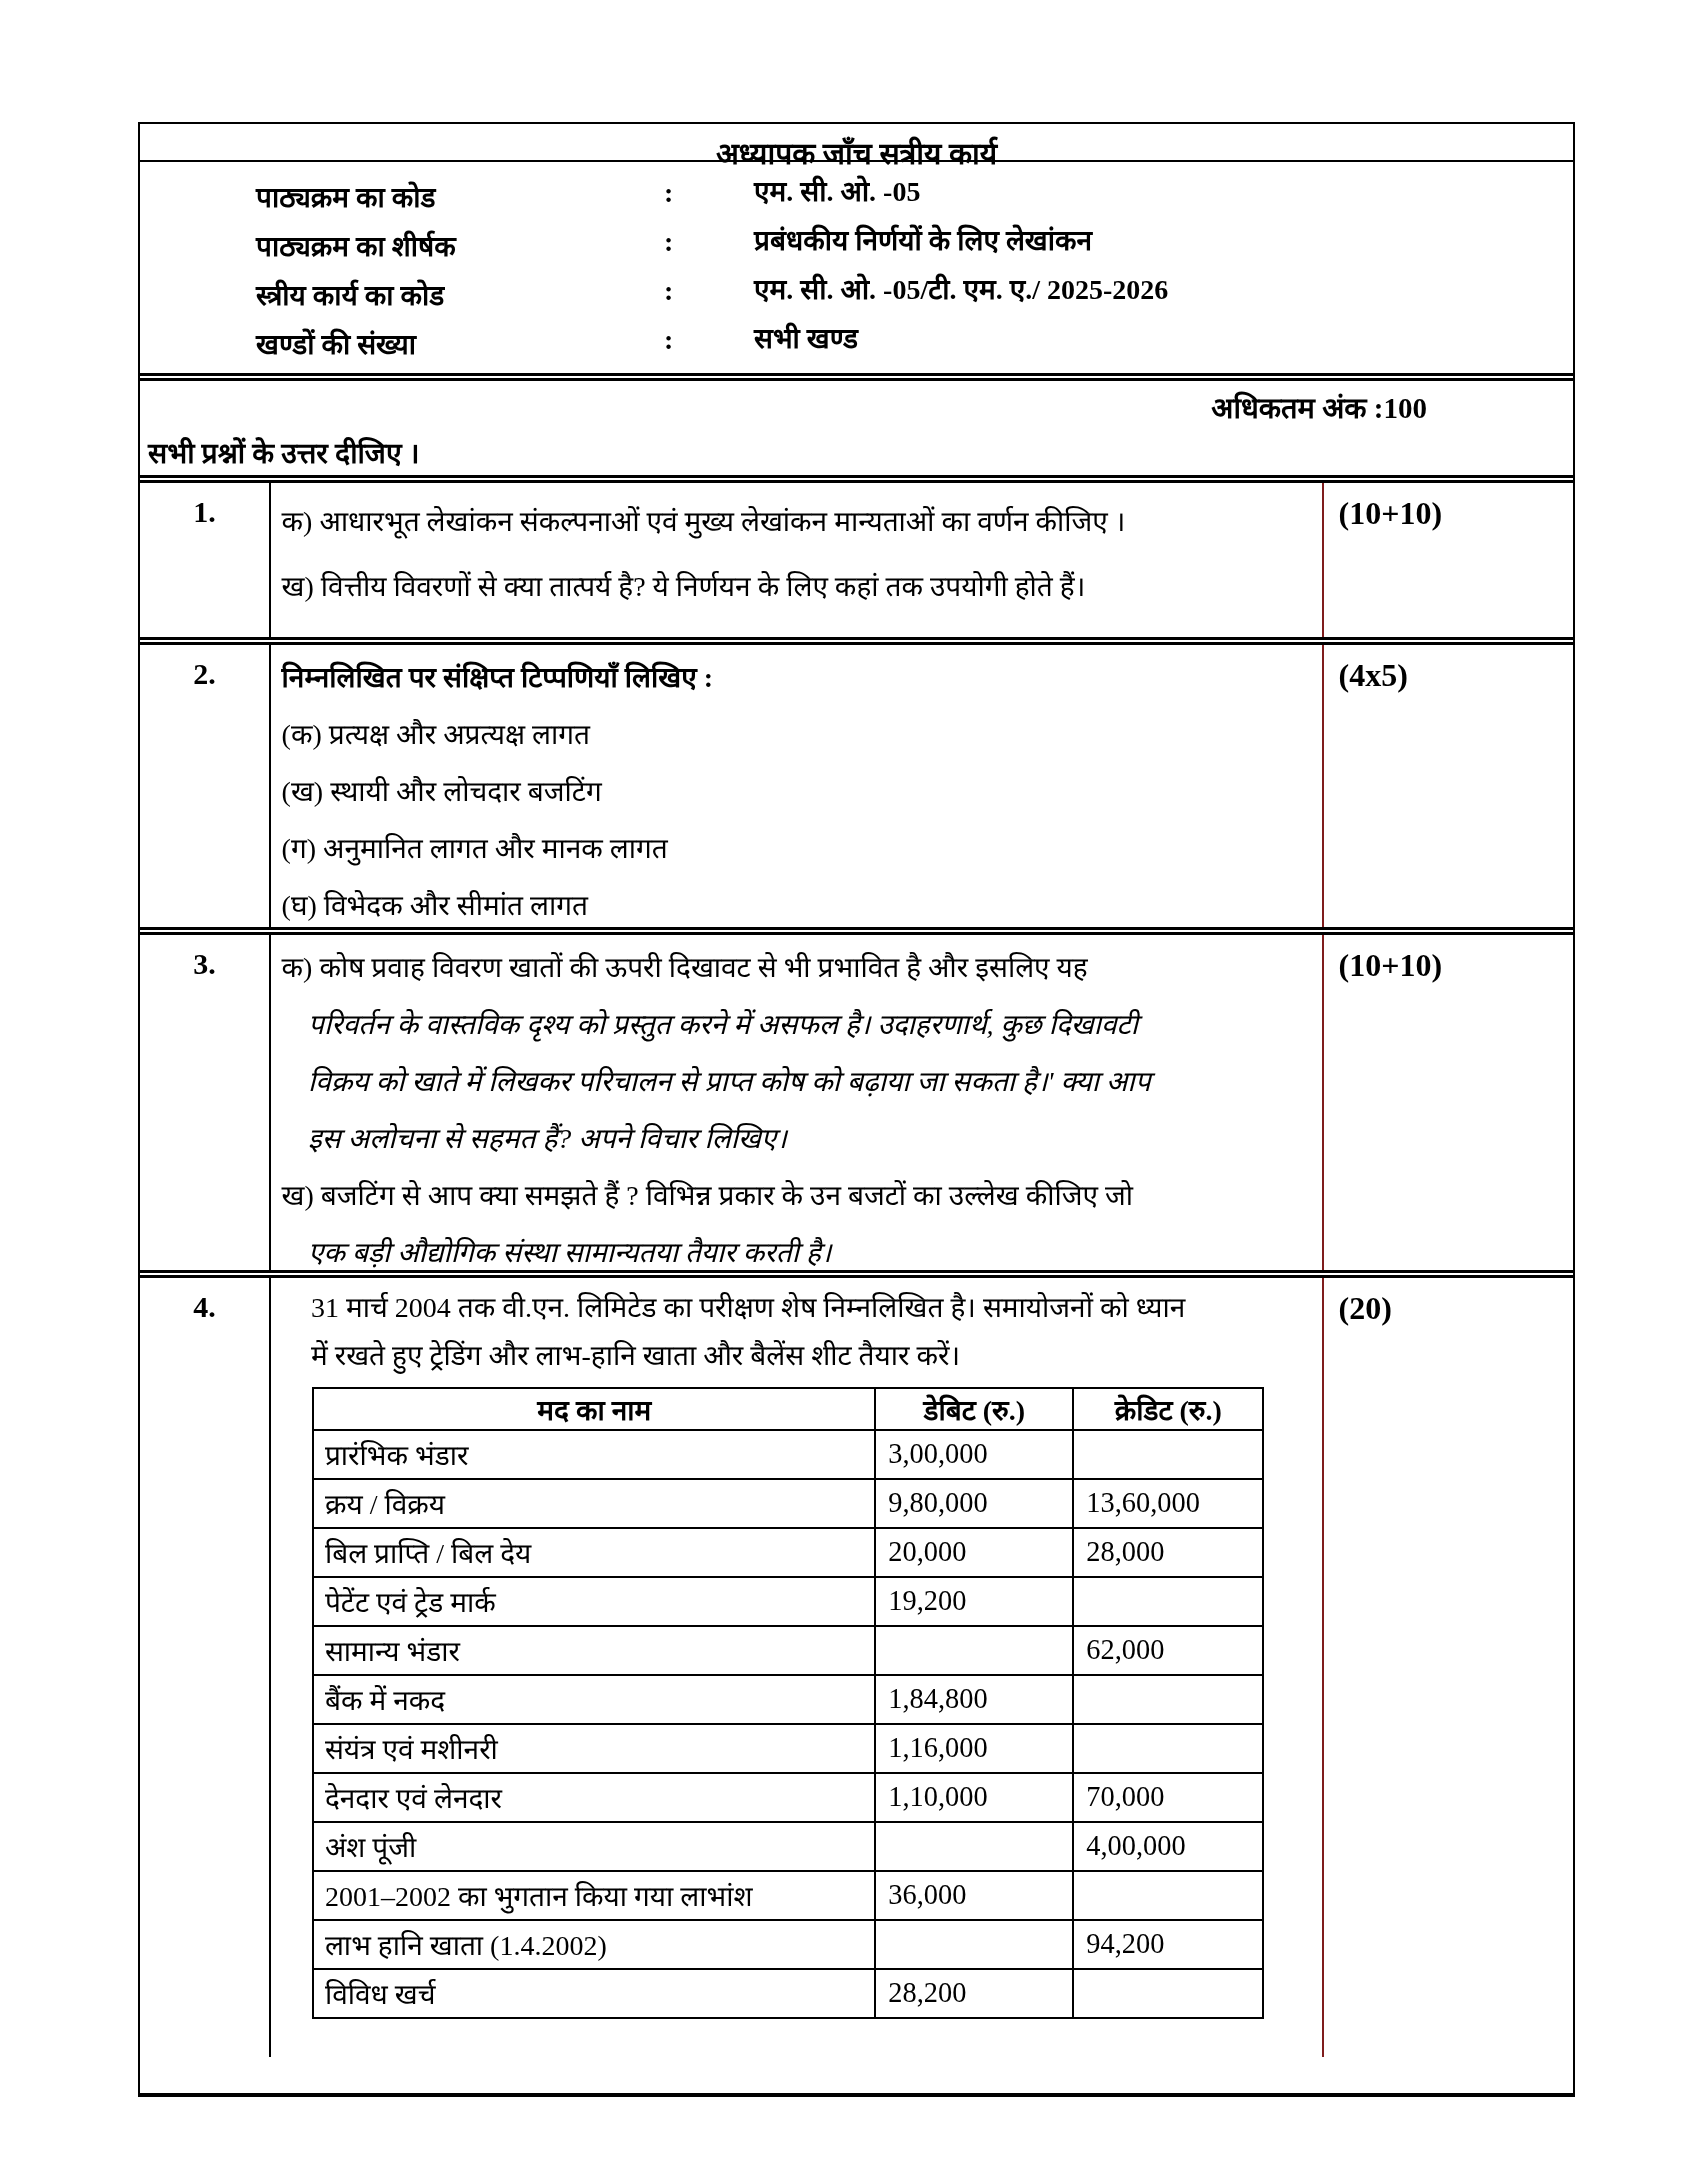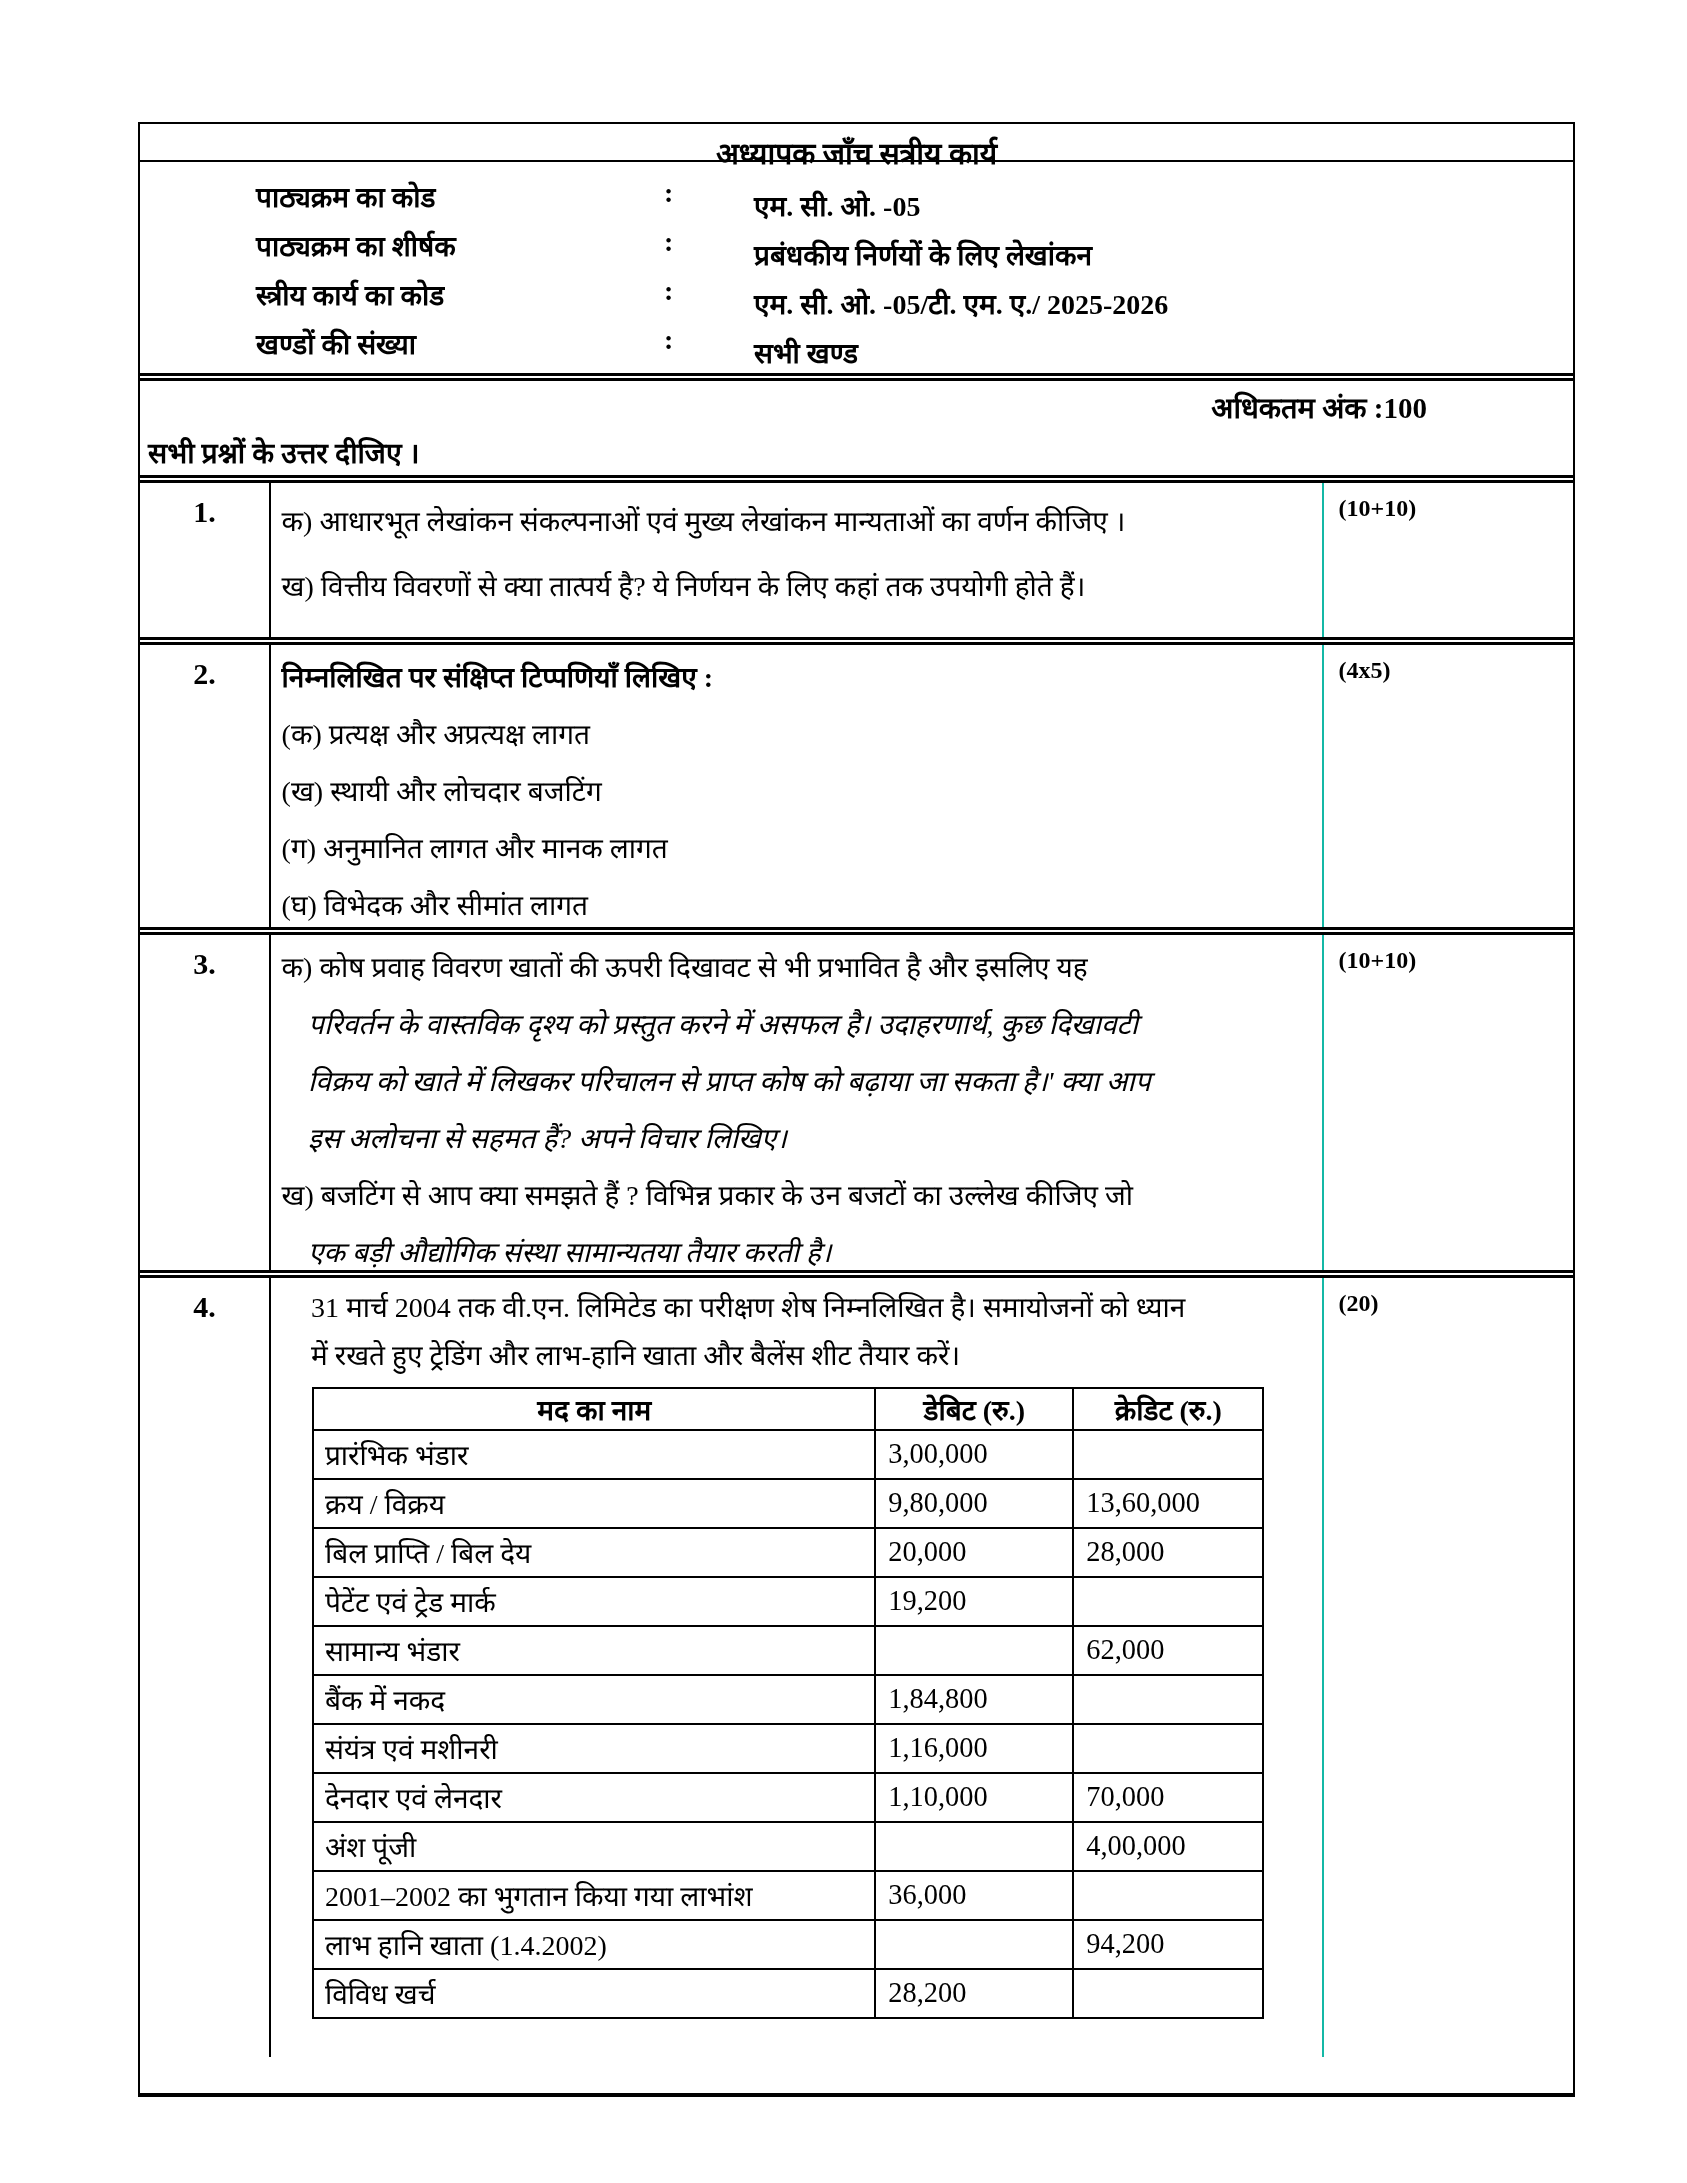--- a/index.html
+++ b/index.html
@@ -20,42 +20,42 @@
 
   .title-row{
     height:38px;box-sizing:border-box;border-bottom:2.6px solid #000;
     text-align:center;font-weight:bold;font-size:30px;padding-top:8px;
   }
 
   .info{padding:9.3px 0 5.3px 0;border-bottom:8px double #000;box-sizing:border-box;}
   .info-row{position:relative;height:49px;font-weight:bold;font-size:28px;}
   .info-label{position:absolute;left:116px;top:5.3px;white-space:nowrap;}
   .info-colon{position:absolute;left:524px;top:5.3px;}
-  .info-value{position:absolute;left:614px;top:15px;white-space:nowrap;}
+  .info-value{position:absolute;left:614px;top:0;white-space:nowrap;}
 
   .strip{position:relative;height:94px;border-radius:24px;}
   .max-marks{position:absolute;right:146px;top:6.6px;font-weight:bold;font-size:29px;white-space:nowrap;}
   .instruction{position:absolute;left:8px;top:52px;font-weight:bold;font-size:28.4px;white-space:nowrap;}
 
   
   .qtable{border-top:8px double #000;}
   .qrow{display:grid;grid-template-columns:131px 1051px auto;box-sizing:border-box;overflow:hidden;}
   .qrow + .qrow{border-top:8px double #000;}
   .qr1{height:154px;}
   .qr2{height:290px;}
   .qr3{height:343px;}
   .qr4{height:787px;}
 
   .qnum{
     border-right:2.6px solid #000;box-sizing:border-box;
     text-align:center;font-weight:bold;font-size:30px;padding-top:12px;
   }
   .qmarks{
-    border-left:2px solid #14b8a6;box-sizing:border-box;
-    font-weight:bold;font-size:24px;padding:12px 0 0 14.6px;white-space:nowrap;
+    border-left:2px solid #7f1d1d;box-sizing:border-box;
+    font-weight:bold;font-size:32px;padding:12px 0 0 14.6px;white-space:nowrap;
   }
   .qbody{padding:4px 13.2px 0 10.6px;font-size:28px;box-sizing:border-box;}
   .qline{line-height:57px;white-space:nowrap;}
   .qr1 .qbody{padding-top:6.6px;}
   .qr1 .qline{line-height:65px;}
   .qr4 .qbody{padding-top:6.6px;padding-left:40px;}
   .qr4 .qline{line-height:48px;}
   .bold{font-weight:bold;}
   .indent{padding-left:26.5px;font-style:italic;}
 

